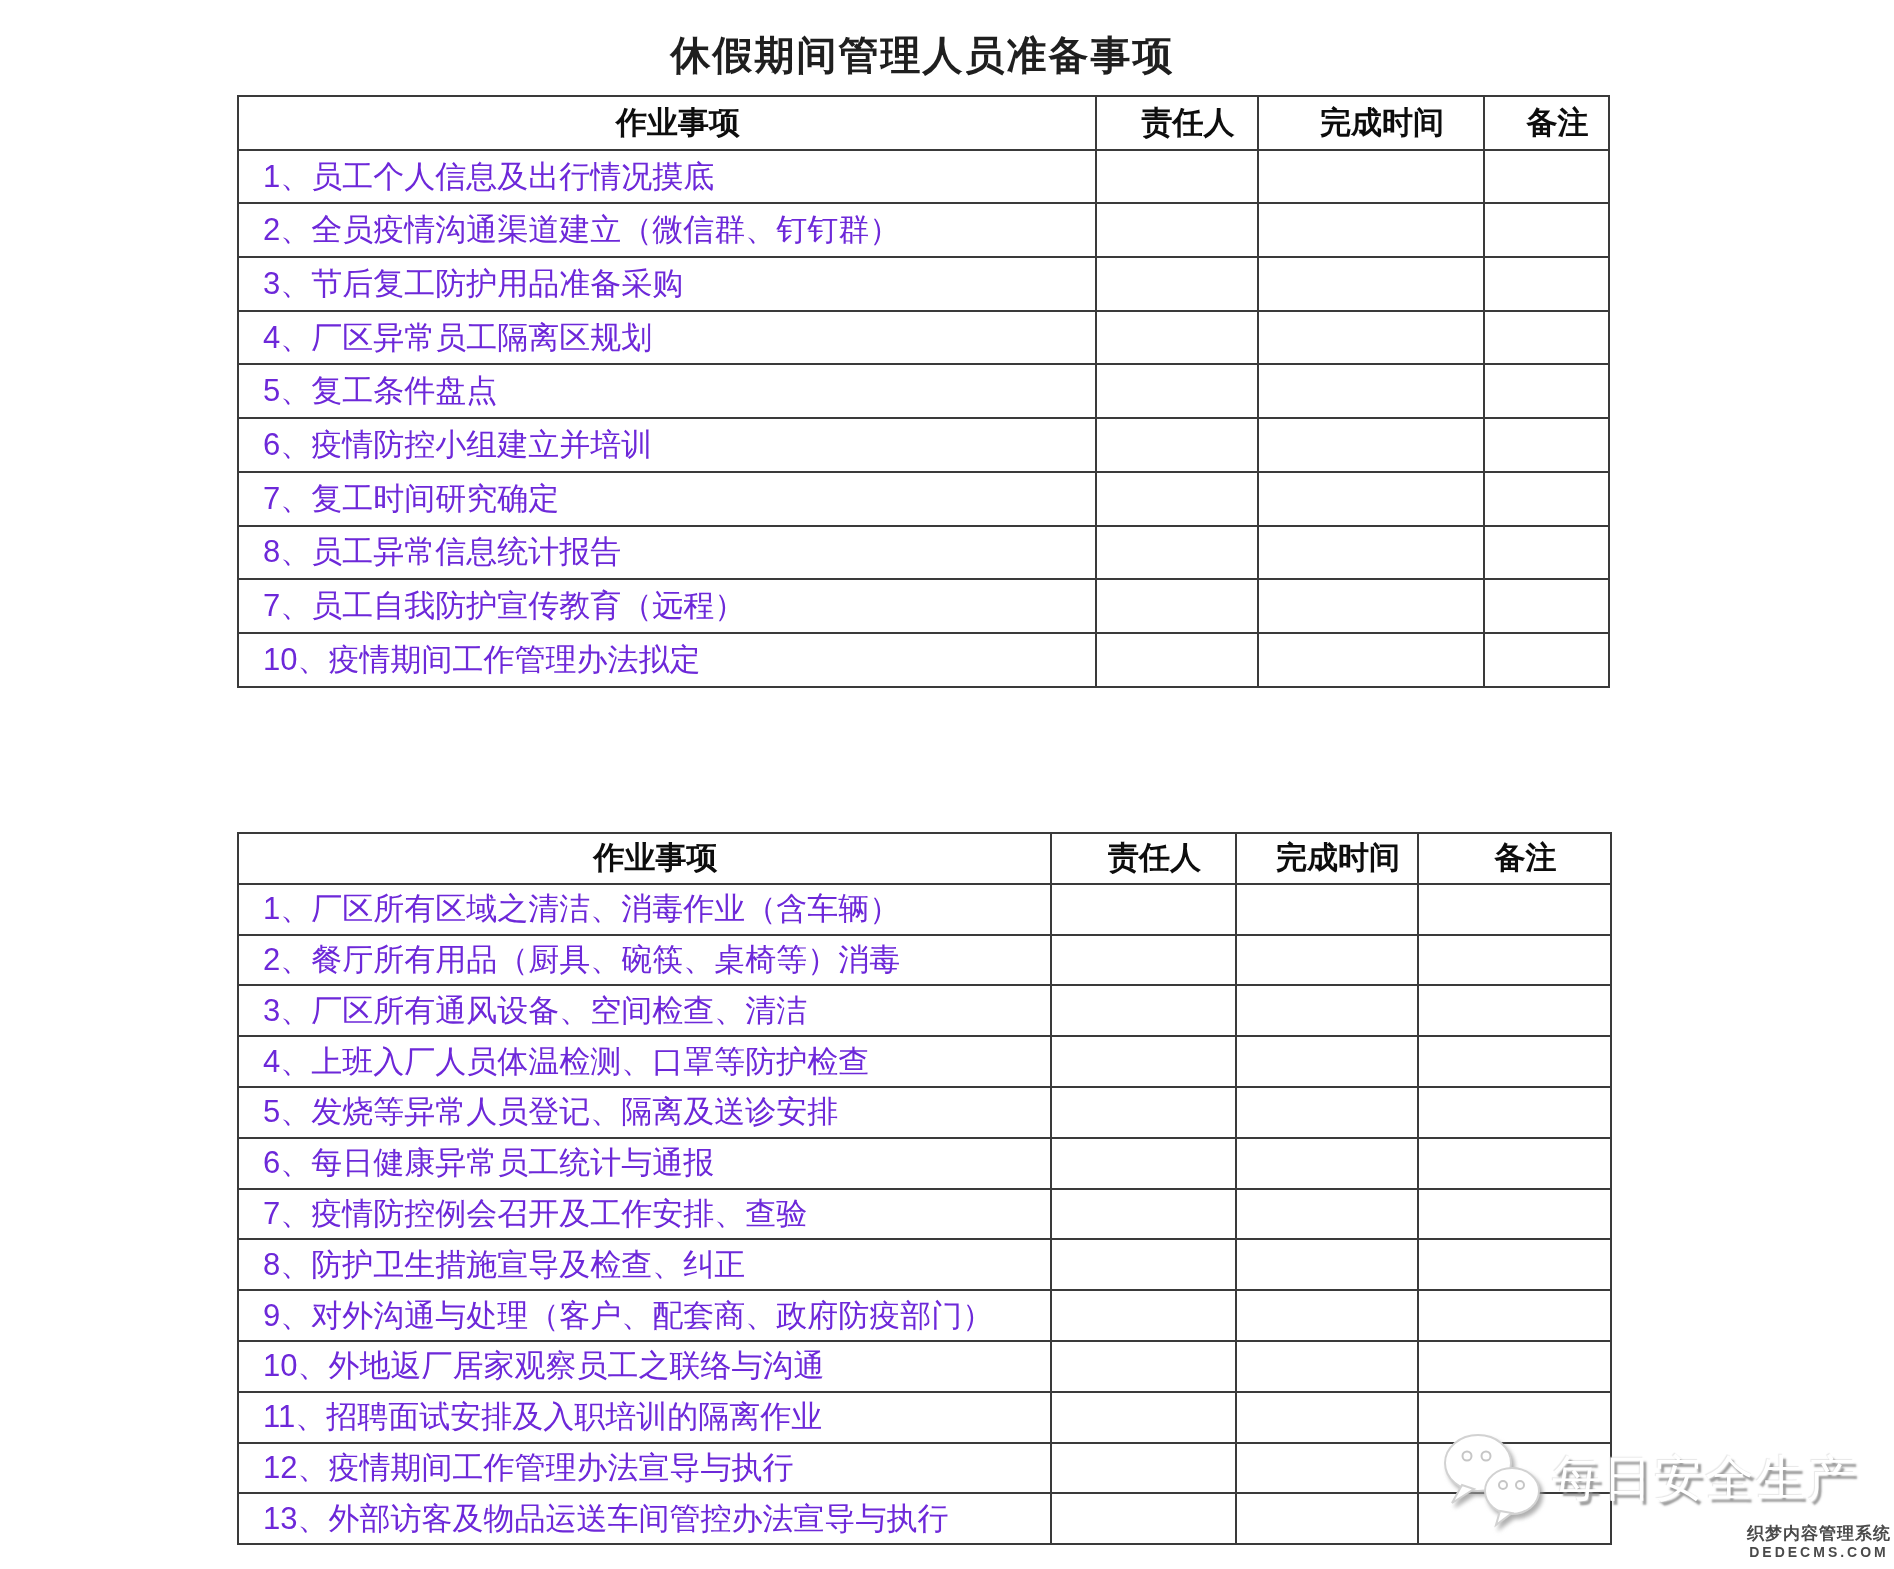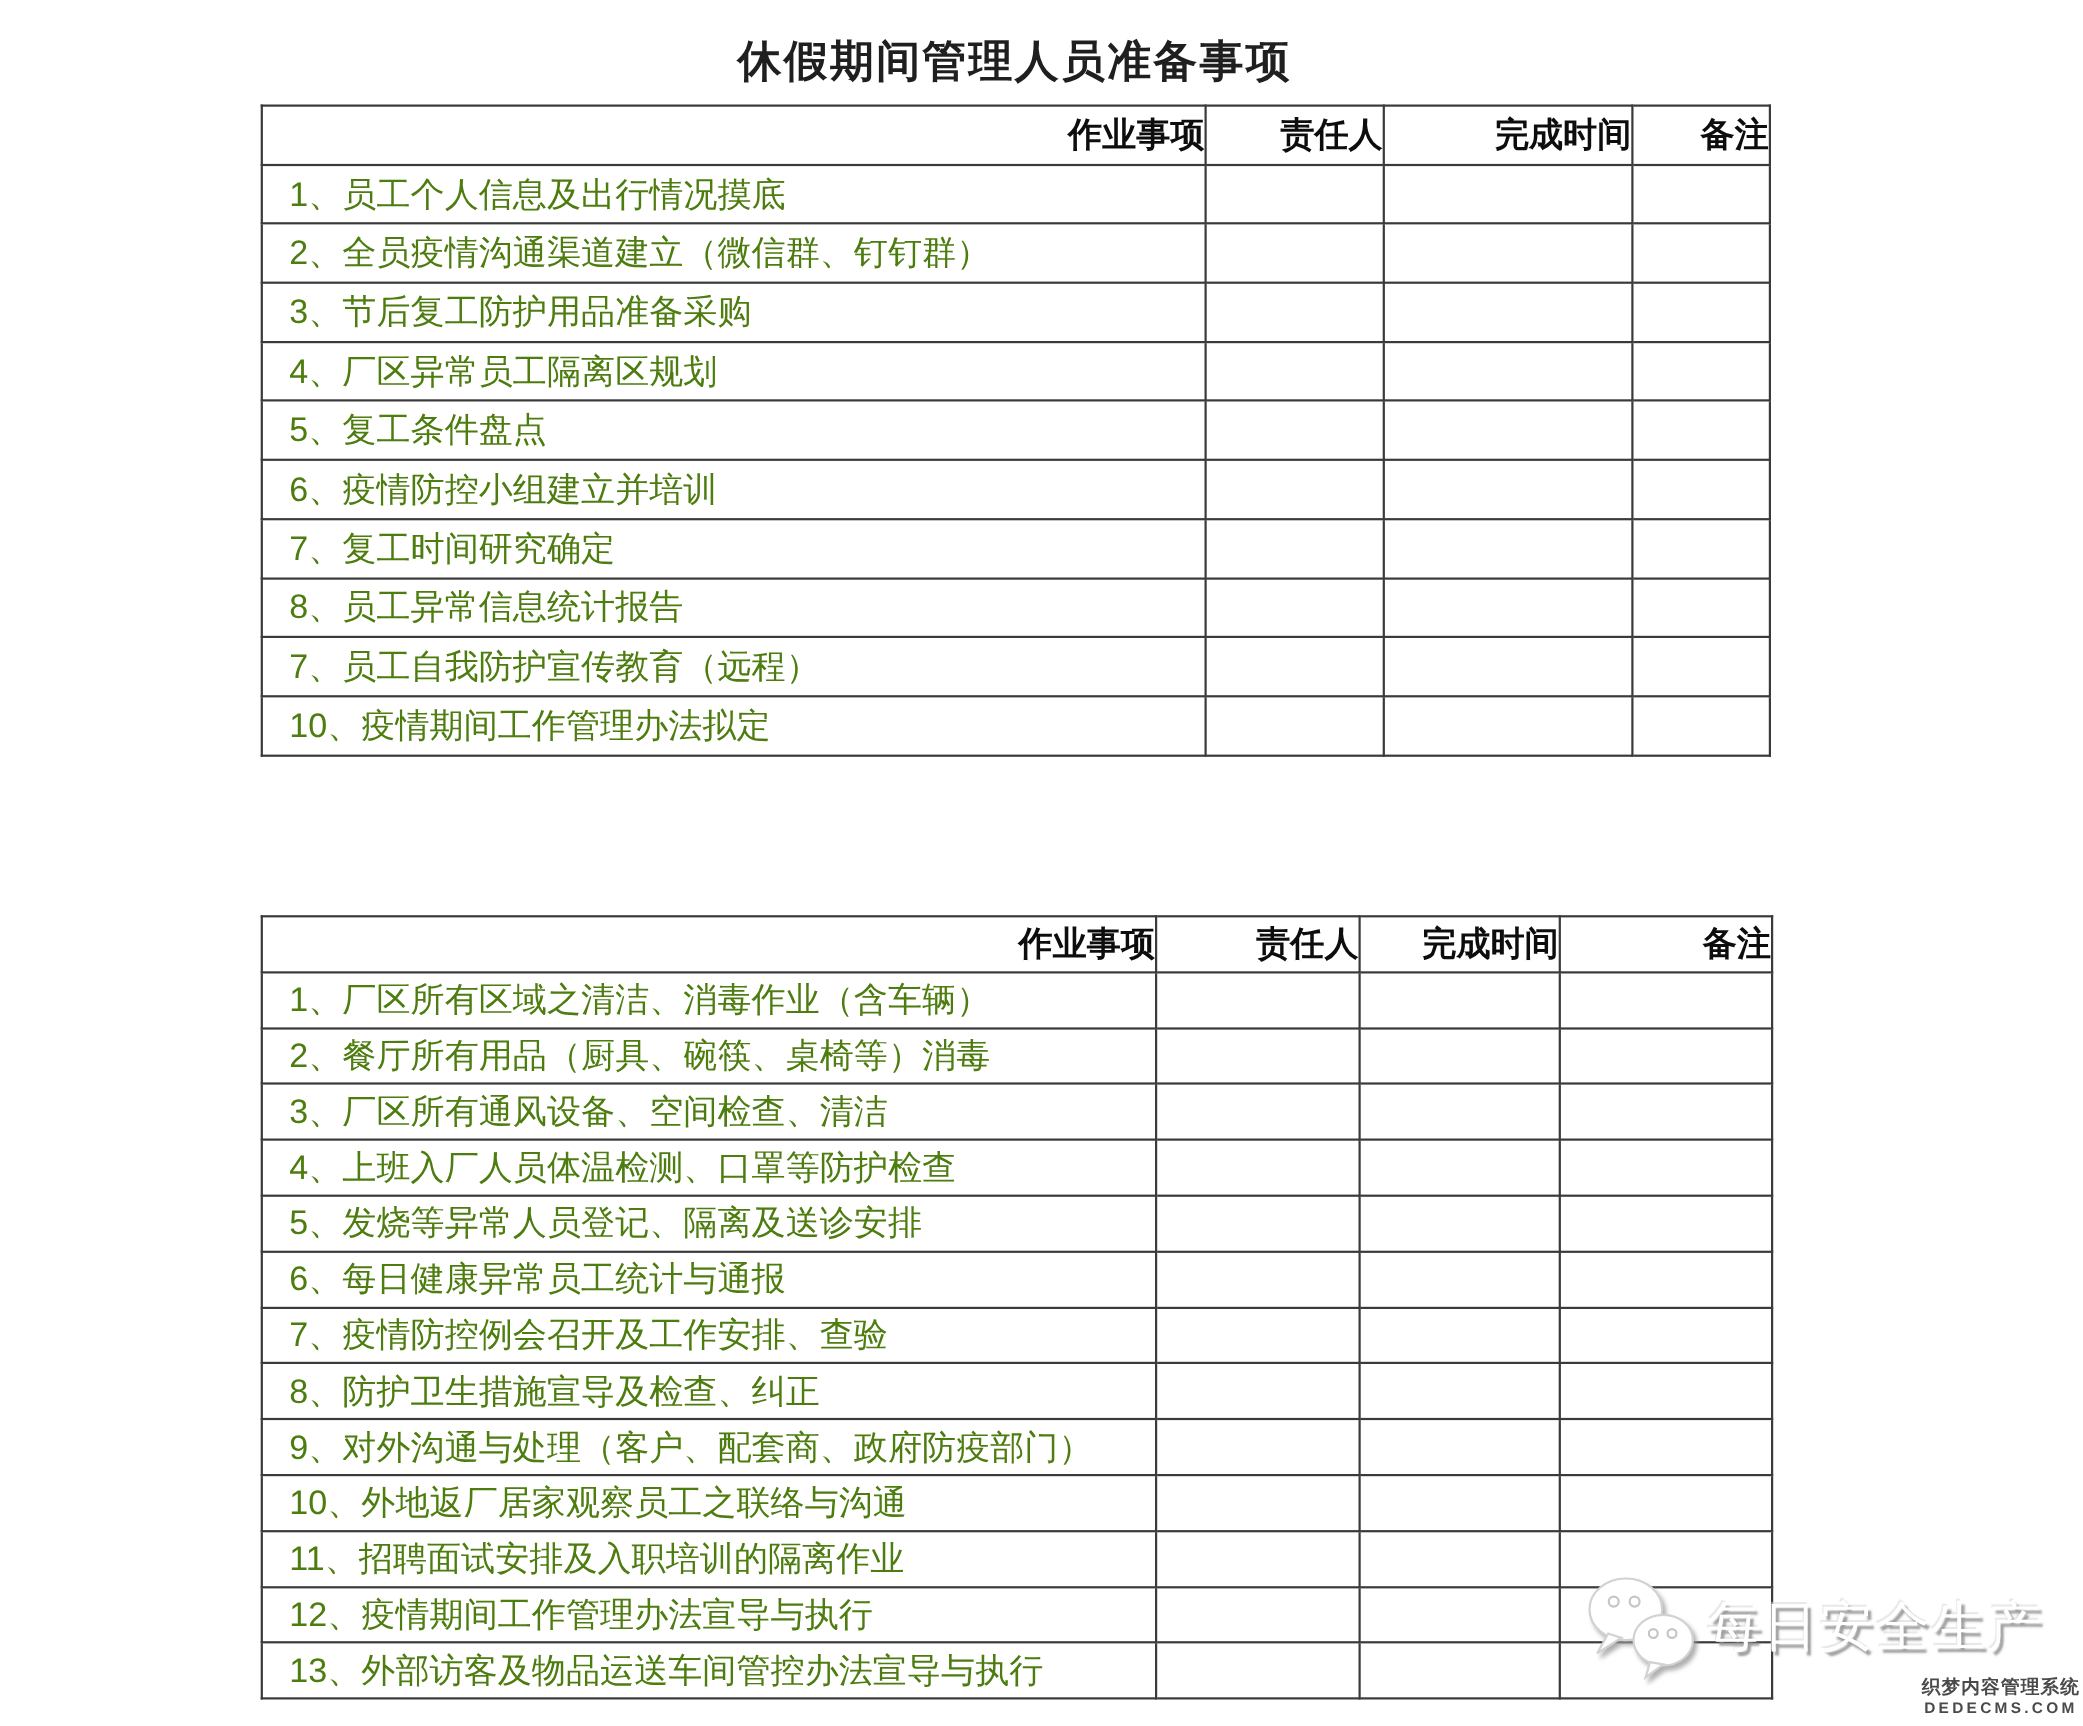--- a/index.html
+++ b/index.html
@@ -28,26 +28,26 @@
   }
   .t th,.t td{
     border:2px solid #3a3a3a;
     vertical-align:middle;
     font-size:31px;
     white-space:nowrap;
     overflow:hidden;
   }
   .t th{
     font-weight:700;
-    text-align:right;
+    text-align:center;
     padding:0 0 0 22px;
     color:#0d0d0d;
   }
   .t td{padding:0 0 0 16px;}
-  .t td.task{padding:0 0 0 24px;color:#4d7c0f;}
+  .t td.task{padding:0 0 0 24px;color:#6d28d9;}
 
   .t1{left:237px;top:95px;width:1371px;}
   .t1 tr{height:53.7px;}
   .t1 col:nth-child(1){width:858px;}
   .t1 col:nth-child(2){width:162px;}
   .t1 col:nth-child(3){width:226px;}
   .t1 col:nth-child(4){width:125px;}
 
   .t2{left:237px;top:832px;width:1373px;}
   .t2 tr{height:50.8px;}

